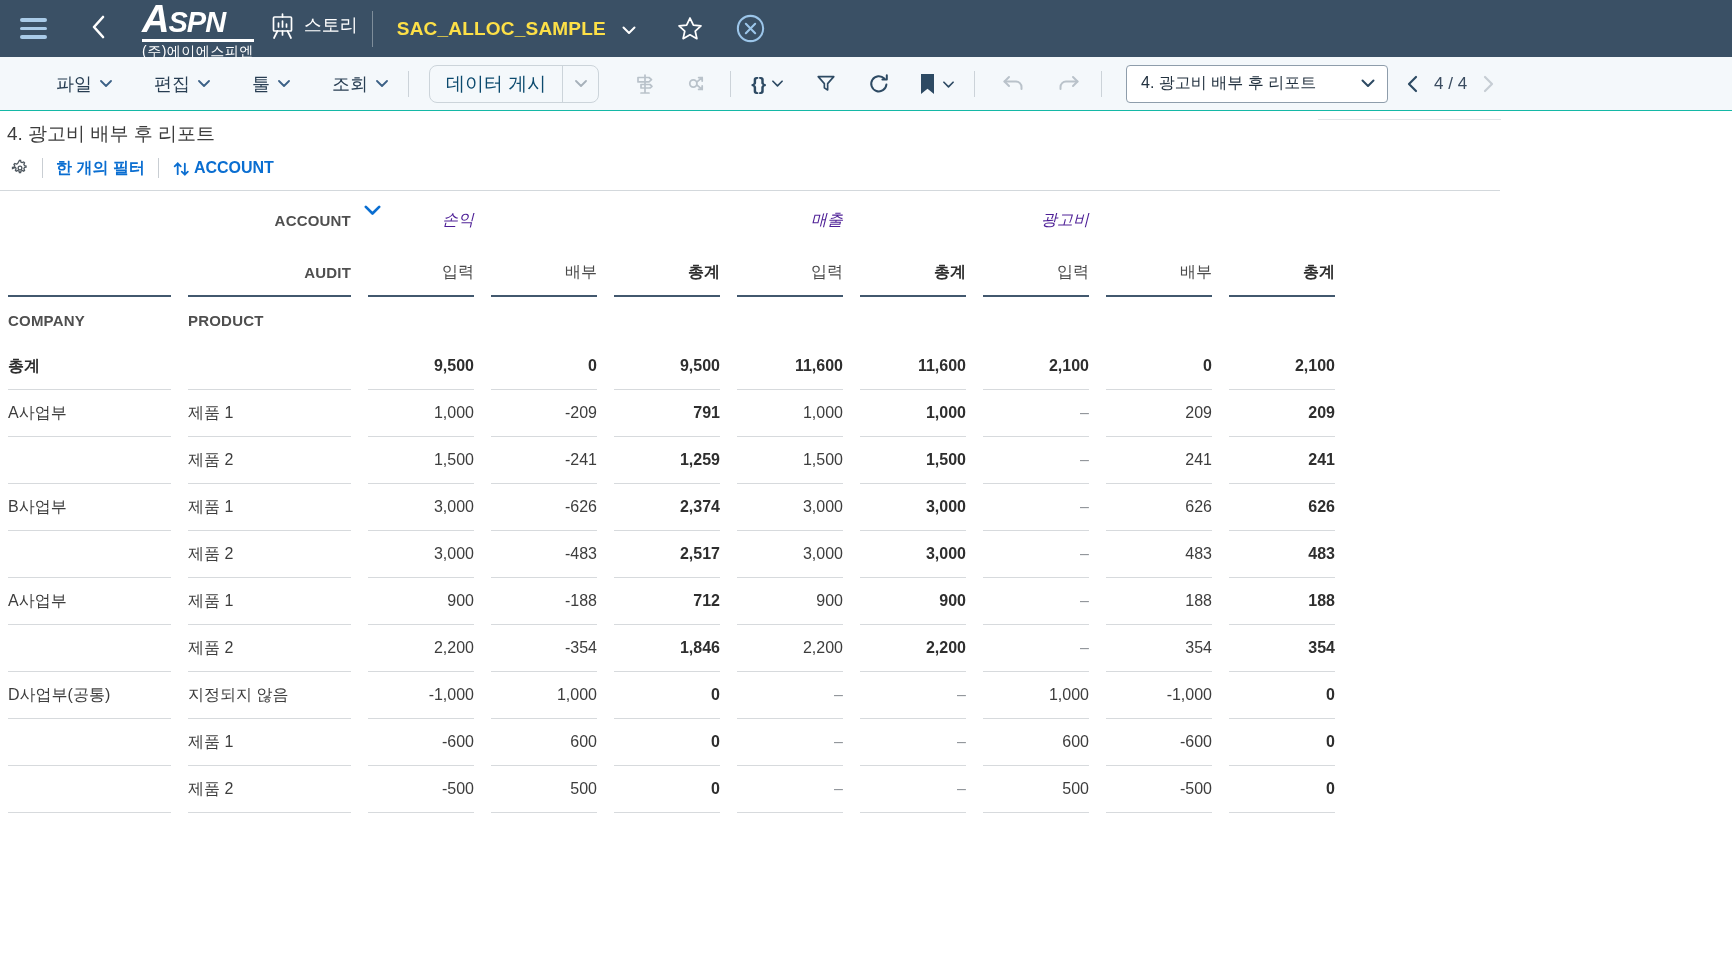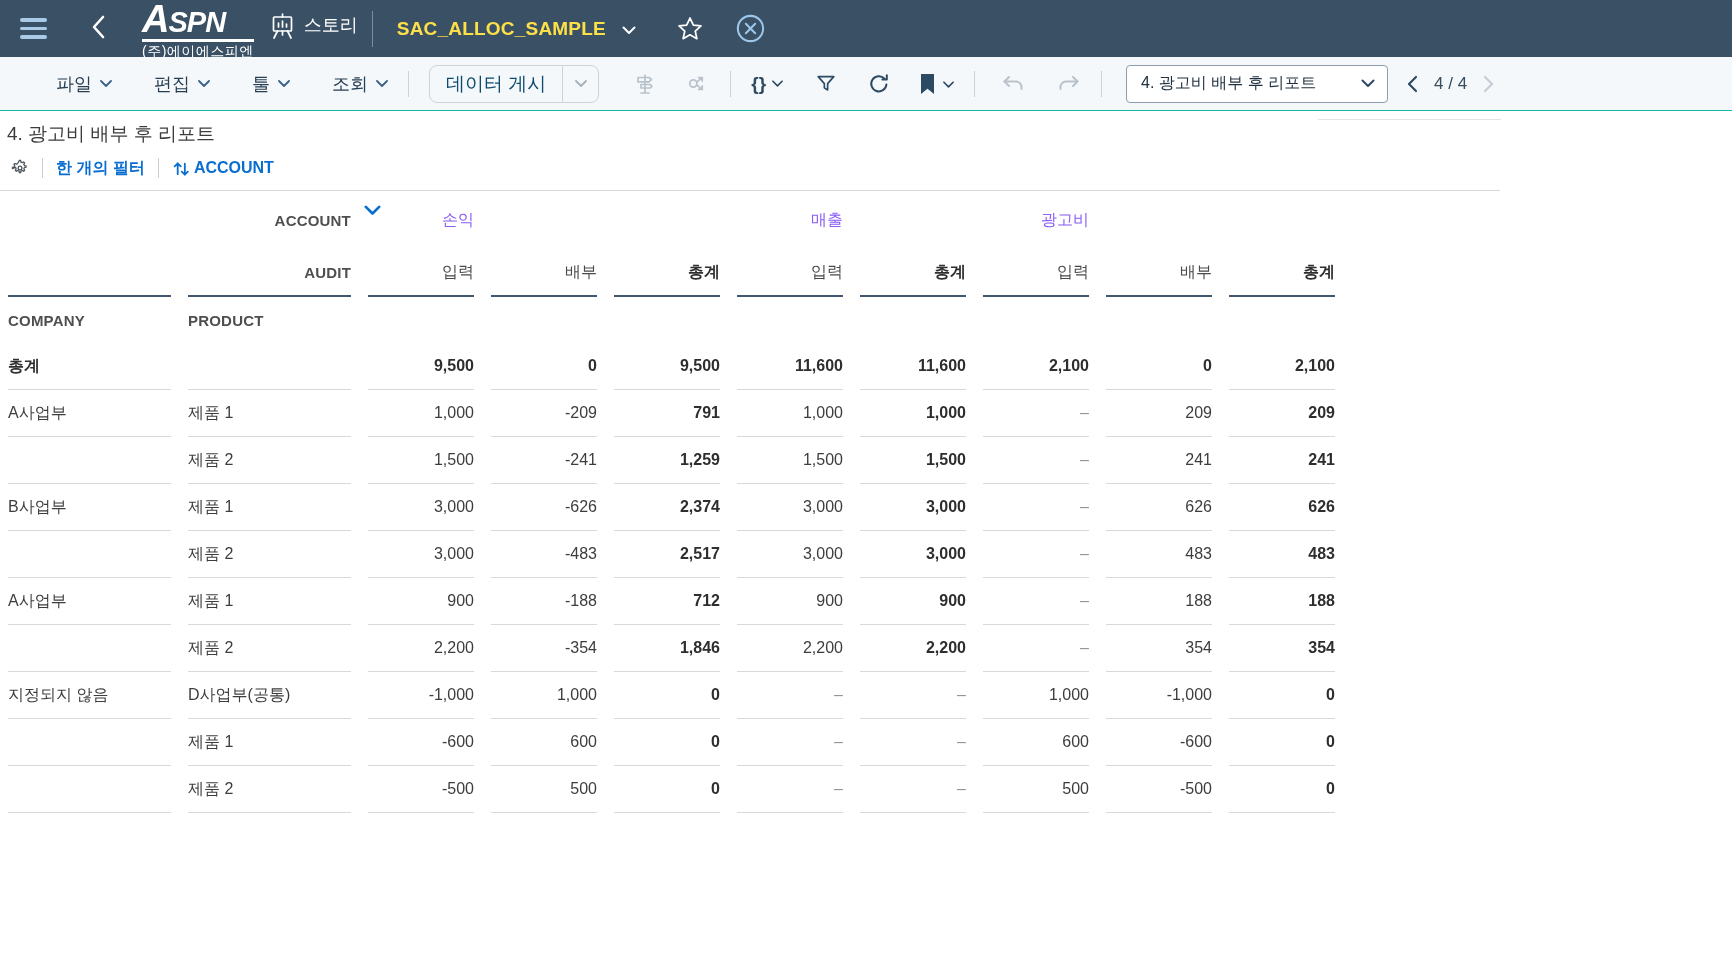--- a/index.html
+++ b/index.html
@@ -55,21 +55,21 @@
   .top-right-line { position:absolute; top:119px; left:1318px; width:183px; height:1px; background:#e0e4e8; }
   #grid { margin-left:8px; }
   .trow { display:grid; grid-template-columns:163px 163px repeat(8,106px); column-gap:17px; }
   .cell { display:flex; align-items:center; font-size:16px; color:#3d3d3d; overflow:visible; white-space:nowrap; }
   .cell.num { justify-content:flex-end; }
   .h1 .cell { height:58px; }
   .h2 .cell { height:48px; border-bottom:2px solid #42586e; }
   .dimrow .cell { height:46px; }
   .drow .cell { height:47px; border-bottom:1px solid #d7dadd; }
   .hdr-label { font-size:15px; font-weight:700; color:#4f4f4f; letter-spacing:0.2px; }
-  .group-label { color:#8b5cf6; }
+  .group-label { color:#4c1d95;font-style:italic; }
   .colhead { color:#4a4a4a; }
   .colhead.b, .val.b { font-weight:700; color:#2e2e2e; }
   .acct { position:relative; justify-content:flex-end; cursor:pointer; }
   .acct .expand { position:absolute; right:-30px; top:14px; color:#0a6ed1; display:flex; }
   .dash { color:#90959a; }
   .dimname { font-size:15px; font-weight:700; color:#4f4f4f; letter-spacing:0.2px; }
   .rowlabel.b { font-weight:700; color:#2e2e2e; }
 </style>
 </head>
 <body>
@@ -428,22 +428,22 @@
           <div class="cell num val">2,200</div>
           <div class="cell num val">-354</div>
           <div class="cell num val b">1,846</div>
           <div class="cell num val">2,200</div>
           <div class="cell num val b">2,200</div>
           <div class="cell num val dash">–</div>
           <div class="cell num val">354</div>
           <div class="cell num val b">354</div>
         </div>
         <div class="trow drow">
+          <div class="cell rowlabel">D사업부(공통)</div>
           <div class="cell rowlabel">지정되지 않음</div>
-          <div class="cell rowlabel">D사업부(공통)</div>
           <div class="cell num val">-1,000</div>
           <div class="cell num val">1,000</div>
           <div class="cell num val b">0</div>
           <div class="cell num val dash">–</div>
           <div class="cell num val dash">–</div>
           <div class="cell num val">1,000</div>
           <div class="cell num val">-1,000</div>
           <div class="cell num val b">0</div>
         </div>
         <div class="trow drow">

